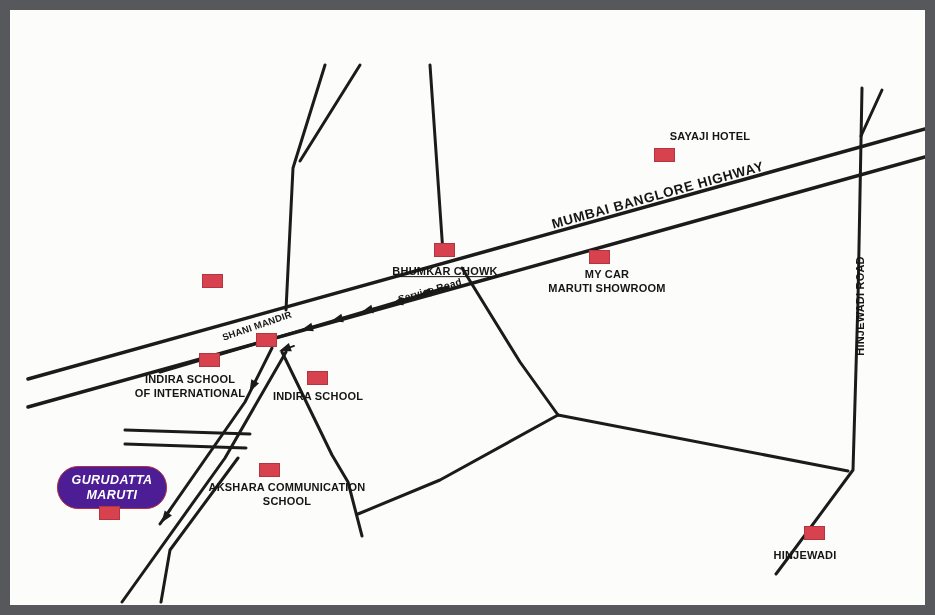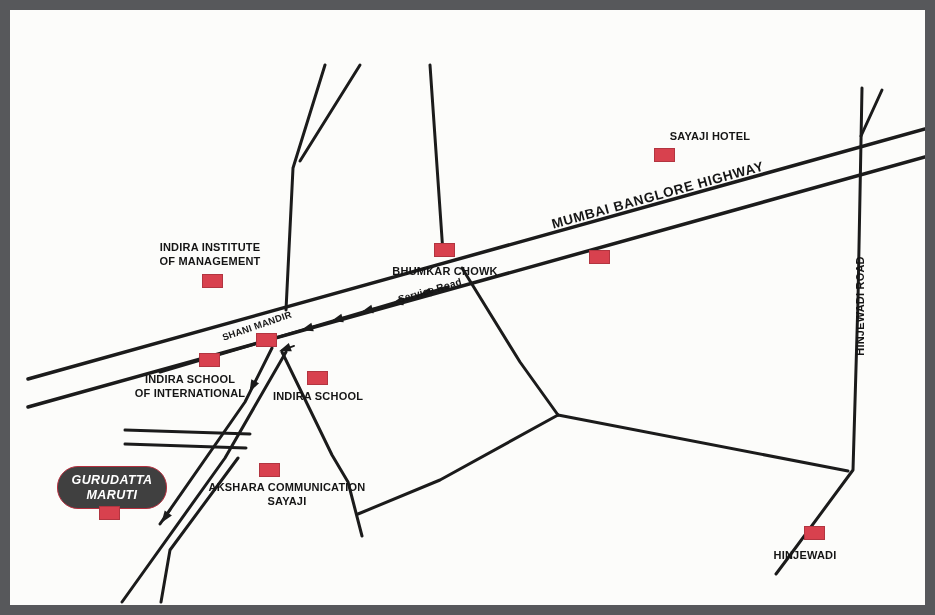--- a/index.html
+++ b/index.html
@@ -30,21 +30,21 @@
   .label.small { font-size:9.5px; }
   .label.hwy  { font-size:13.5px; letter-spacing:0.7px; }
   .label.svc  { font-size:10px; letter-spacing:0.2px; }
   .marker {
     position:absolute; width:21px; height:14px;
     background:#d8414e; border:1px solid #b23540;
     box-sizing:border-box;
   }
   .logo {
     position:absolute; left:47px; top:456px; width:108px; height:41px;
-    background:#404040; border:1px solid #b52f3e;
+    background:#4c1d95; border:1px solid #b52f3e;
     border-radius:21px;
     display:flex; flex-direction:column; align-items:center; justify-content:center;
     color:#ffffff; font-style:italic; font-weight:bold;
     font-size:12.5px; line-height:1.2; letter-spacing:0.4px;
   }
 </style>
 </head>
 <body>
 
 <div class="frame">
@@ -108,46 +108,46 @@
       </g>
   </svg>
 
   <div class="label hwy" style="left:648px; top:186px; --r:-15.5deg;">MUMBAI BANGLORE HIGHWAY</div>
   <div class="label svc" style="left:420px; top:281px; --r:-16deg;">Service Road</div>
   <div class="label" style="left:851px; top:296px; --r:-90deg;">HINJEWADI ROAD</div>
 
   <div class="label" style="left:700px; top:127px;">SAYAJI HOTEL</div>
   <div class="marker" style="left:644px; top:138px;"></div>
 
-  <div class="label" style="left:200px; top:245px;">
-    <div>INDIRA INSTITUTE</div>
-    <div>OF MANAGEMENT</div>
-  </div>
   <div class="marker" style="left:192px; top:264px;"></div>
 
-  <div class="label" style="left:435px; top:262px;">BHUMKAR CHOWK</div>
+  <div class="label" style="left:435px; top:262px;text-decoration:underline;">BHUMKAR CHOWK</div>
   <div class="marker" style="left:424px; top:233px;"></div>
 
+  <div class="label" style="left:597px; top:272px;">
+    <div>MY CAR</div>
+    <div>MARUTI SHOWROOM</div>
+  </div>
   <div class="marker" style="left:579px; top:240px;"></div>
 
   <div class="label small" style="left:247px; top:316px; --r:-19deg;">SHANI MANDIR</div>
   <div class="marker" style="left:246px; top:323px;"></div>
 
   <div class="label" style="left:180px; top:377px;">
     <div>INDIRA SCHOOL</div>
     <div>OF INTERNATIONAL</div>
   </div>
   <div class="marker" style="left:189px; top:343px;"></div>
 
   <div class="label" style="left:308px; top:387px;">INDIRA SCHOOL</div>
   <div class="marker" style="left:297px; top:361px;"></div>
 
   <div class="label" style="left:277px; top:485px;">
     <div>AKSHARA COMMUNICATION</div>
-    <div>SAYAJI</div>
+    <div>SCHOOL</div>
   </div>
   <div class="marker" style="left:249px; top:453px;"></div>
 
   <div class="label" style="left:795px; top:546px;">HINJEWADI</div>
   <div class="marker" style="left:794px; top:516px;"></div>
 
   <div class="logo">
     <span>GURUDATTA</span>
     <span>MARUTI</span>
   </div>

